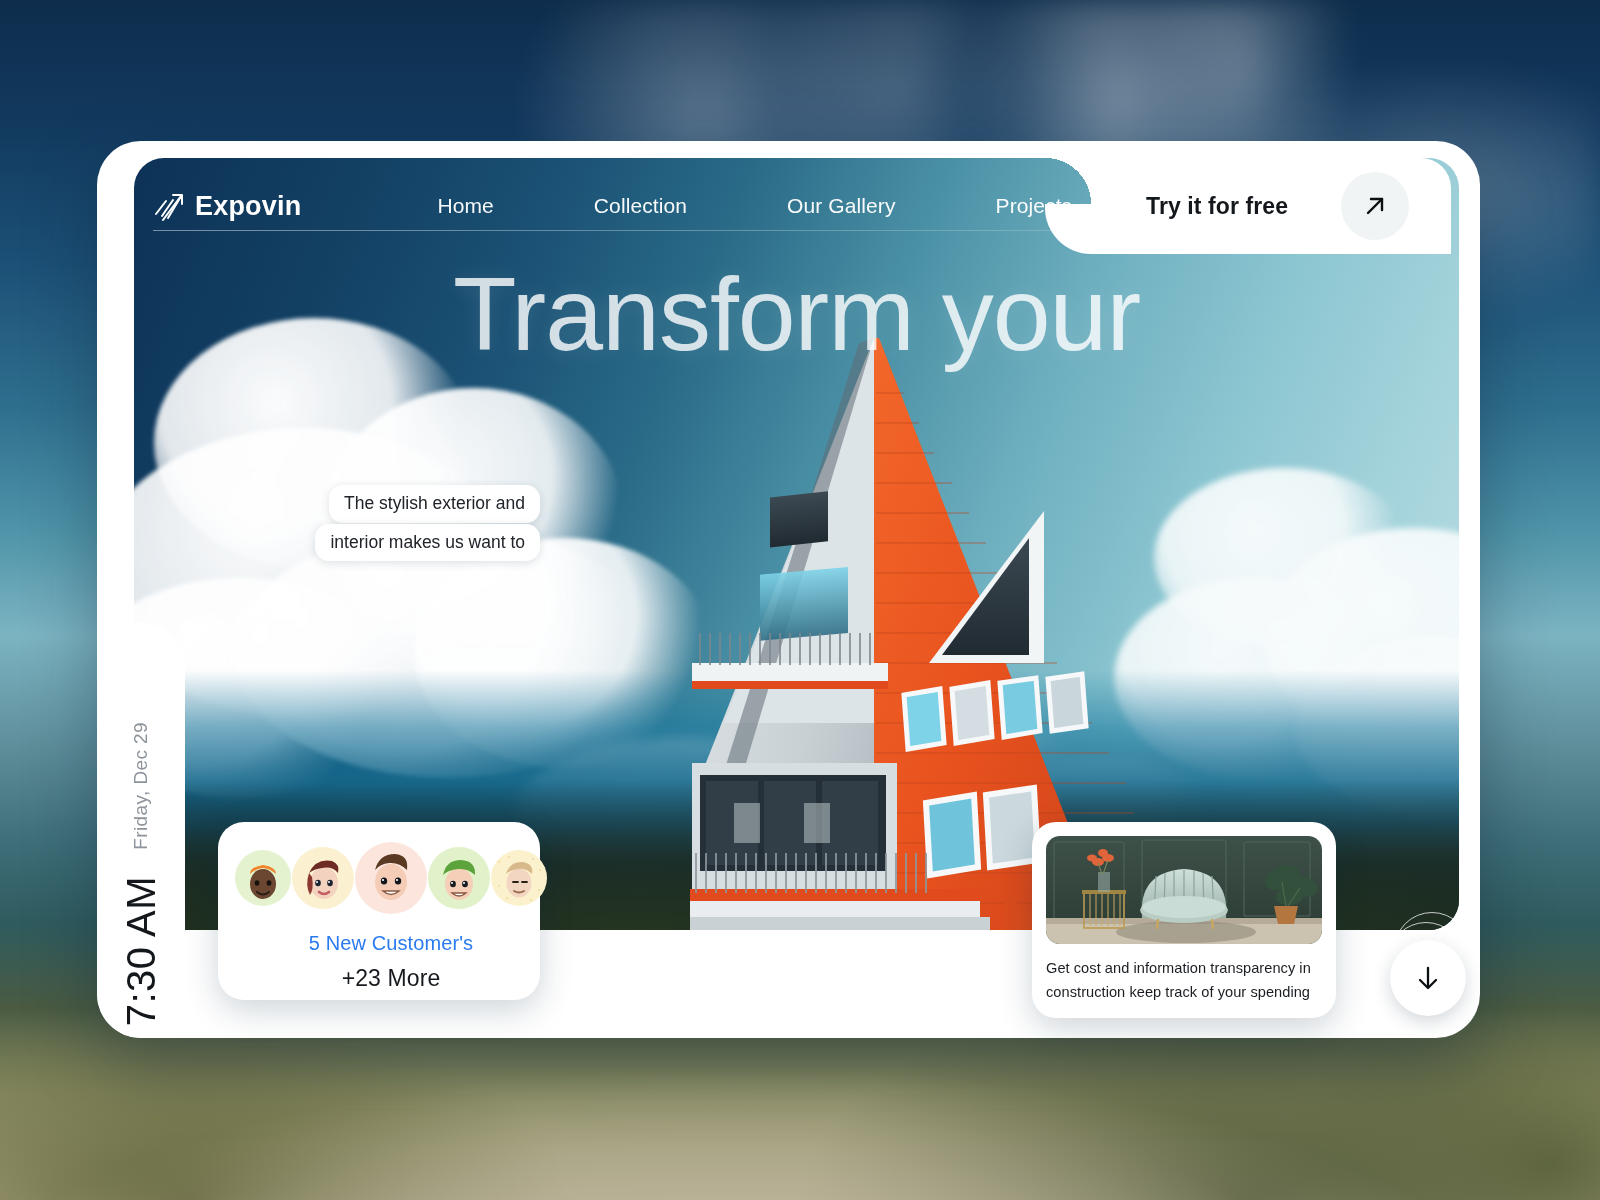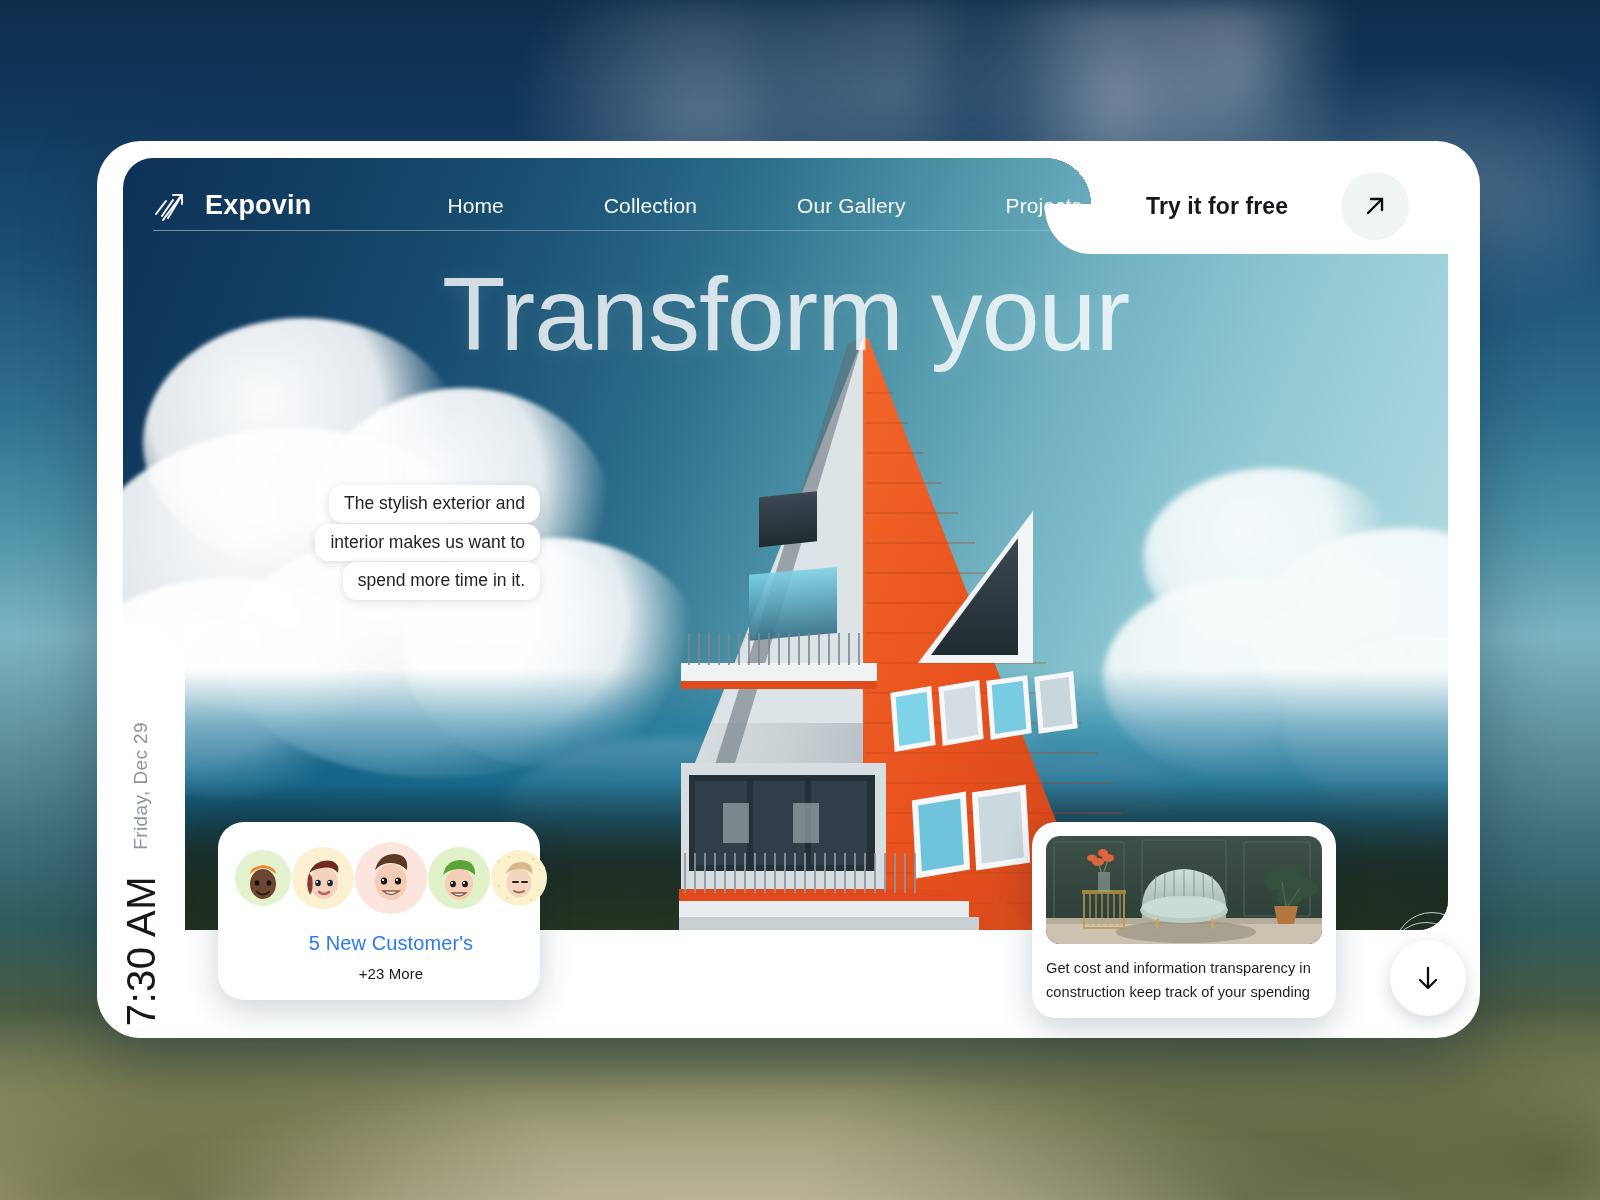--- a/index.html
+++ b/index.html
@@ -47,21 +47,21 @@
 
   
   #frame {
     position:absolute; left:97px; top:141px; width:1383px; height:897px;
     background:#ffffff; border-radius:44px;
     box-shadow:0 26px 70px rgba(8,30,50,.34);
   }
 
   
   #hero {
-    position:absolute; left:123px; top:158px; width:1325px; height:772px;
+    position:absolute; left:134px; top:158px; width:1325px; height:772px;
     border-radius:30px; overflow:hidden;
   }
   
   #sky {
     position:absolute; inset:0;
     background:
       linear-gradient(112deg,
         #0d3257 0%,
         #124063 14%,
         #1b5275 27%,
@@ -122,21 +122,21 @@
 
   
   #house { position:absolute; left:440px; top:175px; width:560px; height:690px; }
   #house svg { width:100%; height:100%; display:block; }
 
   
   #navbar {
     position:absolute; left:126px; top:158px; width:1325px; height:96px;
     display:flex; align-items:center; z-index:20;
   }
-  #brand { display:flex; align-items:flex-start; gap:18px; margin-left:27px; }
+  #brand { display:flex; align-items:center; gap:8px; margin-left:27px; }
   #logo-icon { width:34px; height:32px; }
   #brand-name {
     color:#fff; font-size:27px; font-weight:700; letter-spacing:.2px;
   }
   #nav-links { display:flex; align-items:center; gap:100px; margin-left:136px; }
   .nav-link {
     color:rgba(255,255,255,.97); font-size:21px; letter-spacing:.1px;
     cursor:pointer; white-space:nowrap;
   }
   #nav-divider {
@@ -240,21 +240,21 @@
   }
   #avatars { display:flex; align-items:center; justify-content:center; gap:1px; }
   .avatar {
     border-radius:50%; position:relative; overflow:hidden; flex:none;
   }
   .avatar svg { width:100%; height:100%; display:block; }
   #cust-title {
     margin-top:18px; color:#2b7bf0; font-size:20px; font-weight:400; letter-spacing:.1px;
   }
   #cust-more {
-    margin-top:10px; color:#16191d; font-size:15px; letter-spacing:.1px;
+    margin-top:10px; color:#16191d; font-size:23px; letter-spacing:.1px;
   }
 
   
   #info-card {
     position:absolute; left:1032px; top:822px; width:304px; height:196px;
     background:#fff; border-radius:24px; z-index:16;
     box-shadow:0 10px 34px rgba(10,40,60,.20);
     padding:14px 14px 16px;
   }
   #info-photo {
@@ -520,21 +520,20 @@
         <polyline points="9,6 20,6 20,17"></polyline>
       </svg>
     </button>
   </div>
 </div>
 <div id="nav-divider"></div>
 
 <div id="quote">
   <div><span class="ln">The stylish exterior and</span></div>
   <div><span class="ln">interior makes us want to</span></div>
-  <div><span class="ln">spend more time in it.</span></div>
 </div>
 
 <div id="sidebar-notch"></div>
 <div id="sidebar">
   <div id="sidebar-inner">
     <span id="side-date">Friday, Dec 29</span>
     <span id="side-time">7:30 AM</span>
   </div>
 </div>
 

